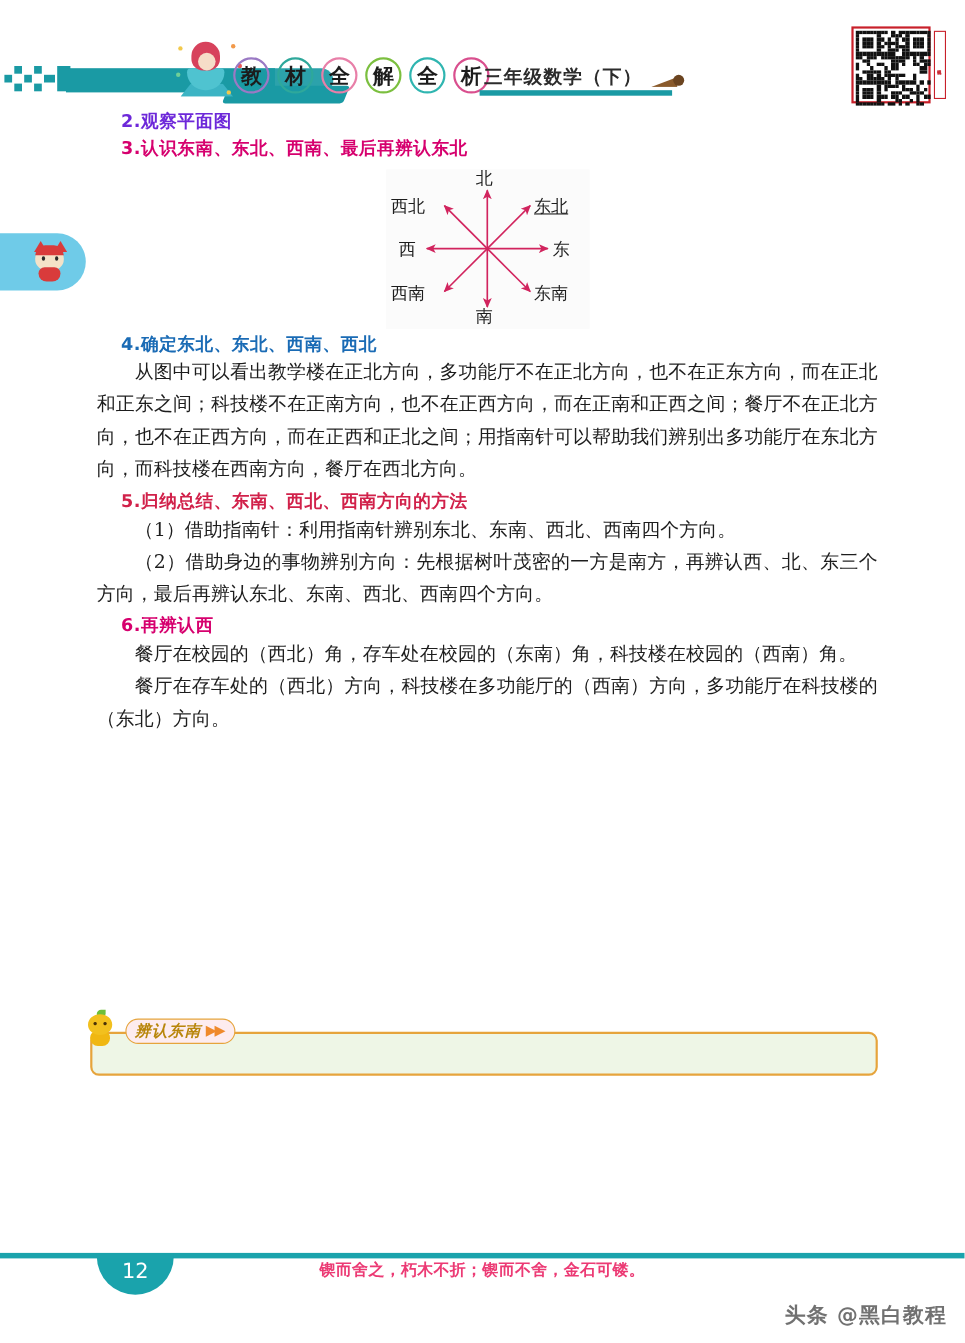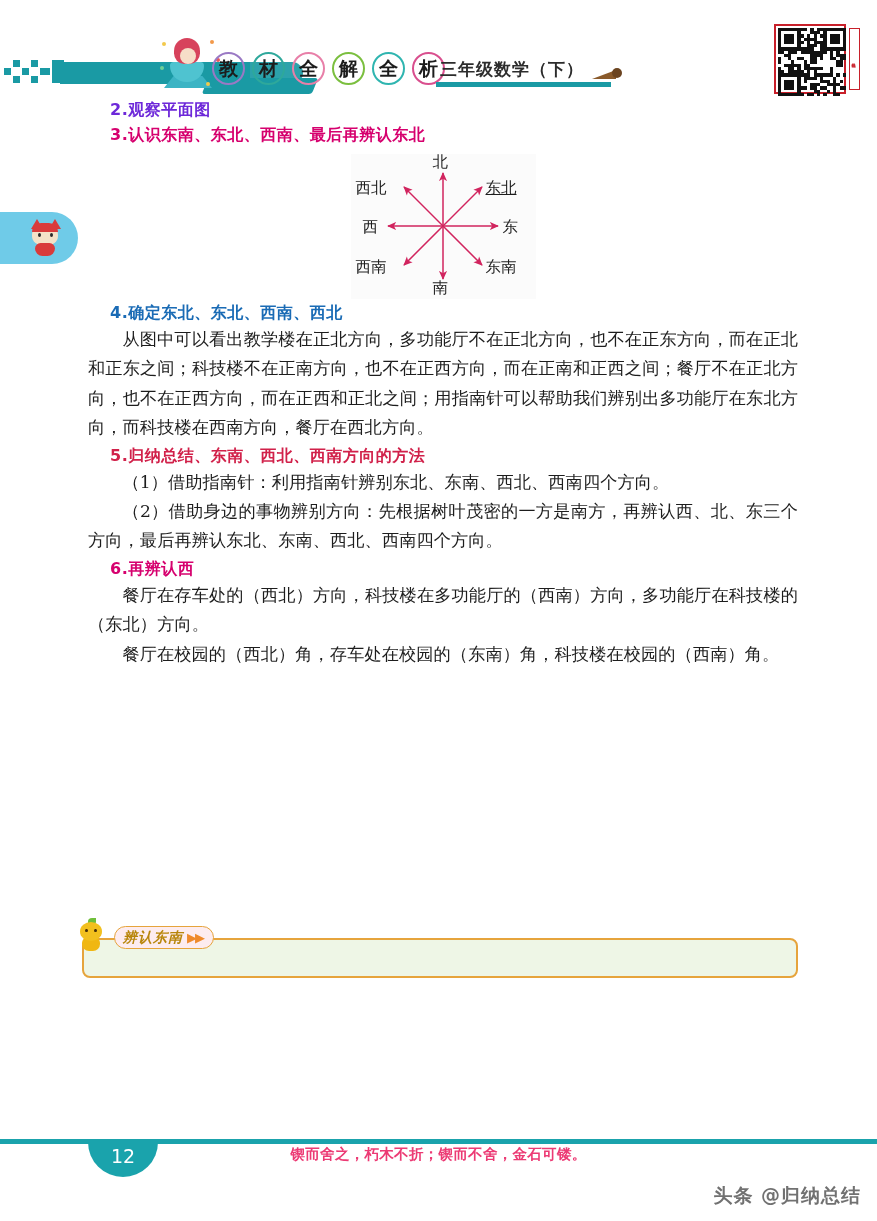--- a/index.html
+++ b/index.html
@@ -787,35 +787,35 @@
     <p class="para indent">（1）借助指南针：利用指南针辨别东北、东南、西北、西南四个方向。</p>
     <p class="para indent">（2）借助身边的事物辨别方向：先根据树叶茂密的一方是南方，再辨认西、北、东三个方向，最后再辨认东北、东南、西北、西南四个方向。</p>
   </div>
 
   <div class="gap-sm"></div>
 
   <div>
     <div class="sec-head pinkred">
       <span>6.</span><span>再辨认西</span>
     </div>
+    <p class="para indent">餐厅在校园的（西北）角，存车处在校园的（东南）角，科技楼在校园的（西南）角。</p>
     <p class="para indent">餐厅在存车处的（西北）方向，科技楼在多功能厅的（西南）方向，多功能厅在科技楼的（东北）方向。</p>
-    <p class="para indent">餐厅在校园的（西北）角，存车处在校园的（东南）角，科技楼在校园的（西南）角。</p>
   </div>
 </div>
 
 <div class="summary">
   <div class="sum-mascot">
     <div class="sm-leaf"></div>
     <div class="sm-body"></div>
     <div class="sm-head"></div>
     <div class="sm-eye" style="left:11px;"></div>
     <div class="sm-eye" style="left:20px;"></div>
   </div>
   <div class="sum-tab">
     <span class="sum-tab-label">辨认东南</span>
     <span class="sum-arrows">▶▶</span>
   </div>
 </div>
 
 <div class="footer-rule"></div>
 <div class="page-badge">12</div>
 <div class="motto">锲而舍之，朽木不折；锲而不舍，金石可镂。</div>
-<div class="watermark">头条 @归纳总结</div>
+<div class="watermark">头条 @黑白教程</div>
 
 </body></html>

